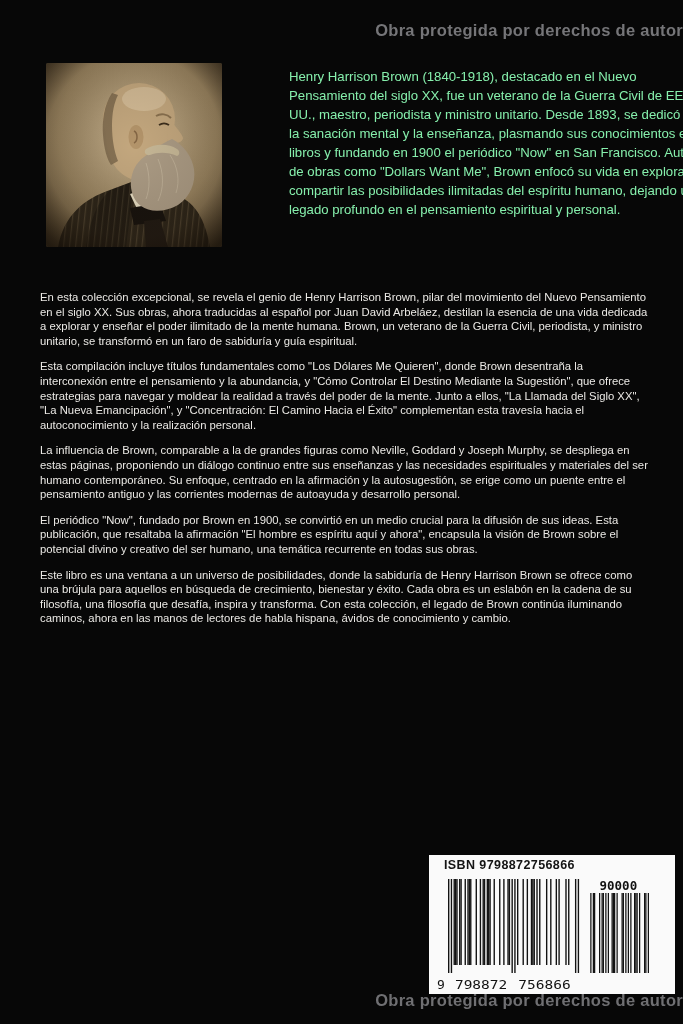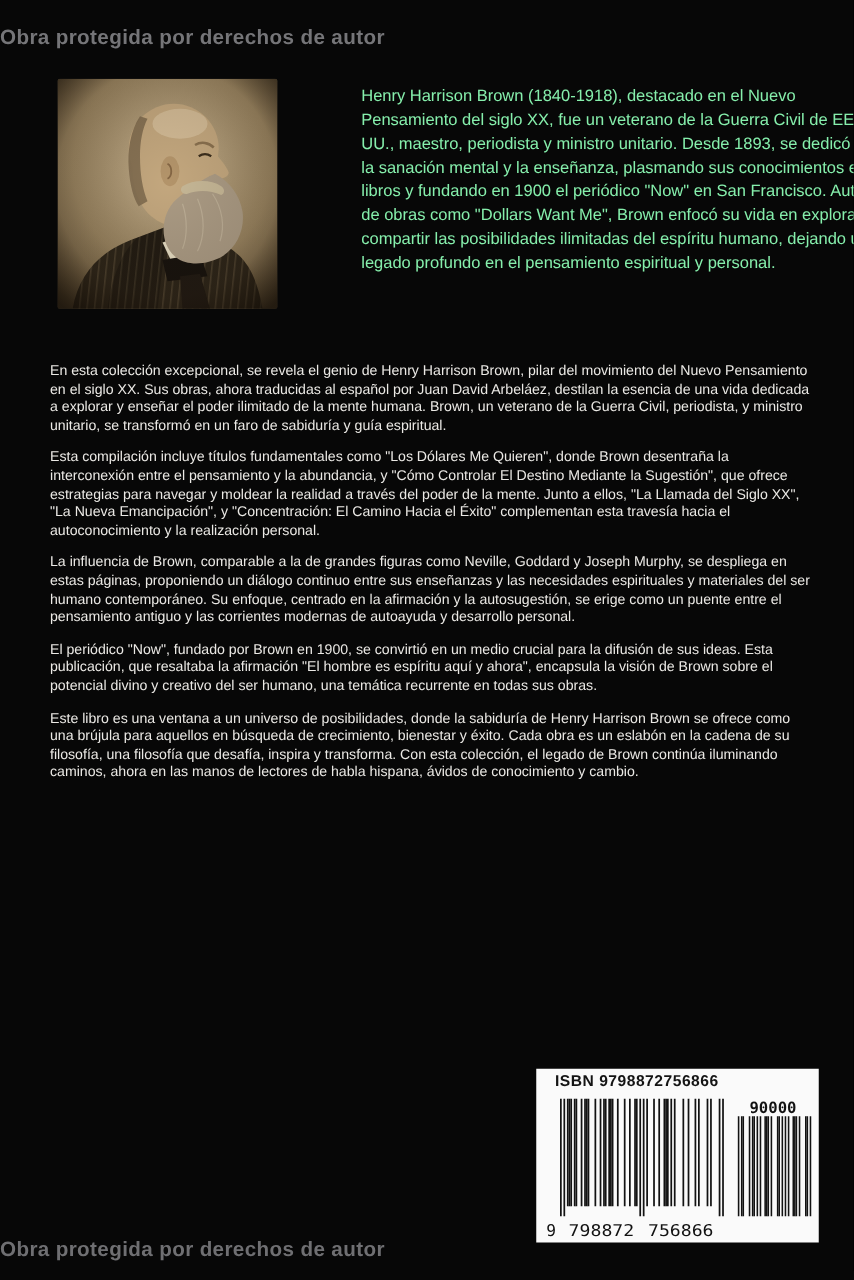--- a/index.html
+++ b/index.html
@@ -2,21 +2,21 @@
 <html><head>
 <meta charset="utf-8">
 <style>
   html,body { margin:0; padding:0; background:#000; }
   .page {
     position:relative; width:683px; height:1024px; overflow:hidden;
     background:#070707;
     font-family:"Liberation Sans","DejaVu Sans",sans-serif;
   }
   .watermark {
-    position:absolute; left:0; width:100%; text-align:left;
+    position:absolute; left:0; width:100%; text-align:right;
     font-size:16.5px; font-weight:bold; letter-spacing:.3px;
     color:#757578;
   }
   .watermark.top { top:21px; }
   .watermark.bottom { top:991px; z-index:6; color:#6f6f72; }
   .portrait {
     position:absolute; left:46px; top:63px; width:176px; height:184px;
   }
   .portrait svg { display:block; border-radius:2px; }
   .bio {
@@ -24,21 +24,21 @@
     font-size:13.2px; line-height:19px; color:#86efac;margin-left:41px;
   }
   .body-text {
     position:absolute; left:40px; top:290px; width:613px;
     font-size:11.3px; line-height:14.6px; color:#ebe9e5;
   }
   .body-text p { margin:0 0 11px 0; }
   .website { margin-top:3px; }
   .barcode-box {
     position:absolute; left:429px; top:855px; width:226px; height:139px;
-    background:#fafafa; z-index:2;
+    background:#fafafa; z-index:2;padding-left:20px;
   }
   .isbn-label {
     position:absolute; left:15px; top:3px;
     font-size:12.5px; font-weight:bold; color:#141414; letter-spacing:.4px;
   }
   #ean13-svg { position:absolute; left:8px; top:22px; }
   #ean5-svg  { position:absolute; left:158px; top:24px; }
 </style>
 </head>
 <body>

